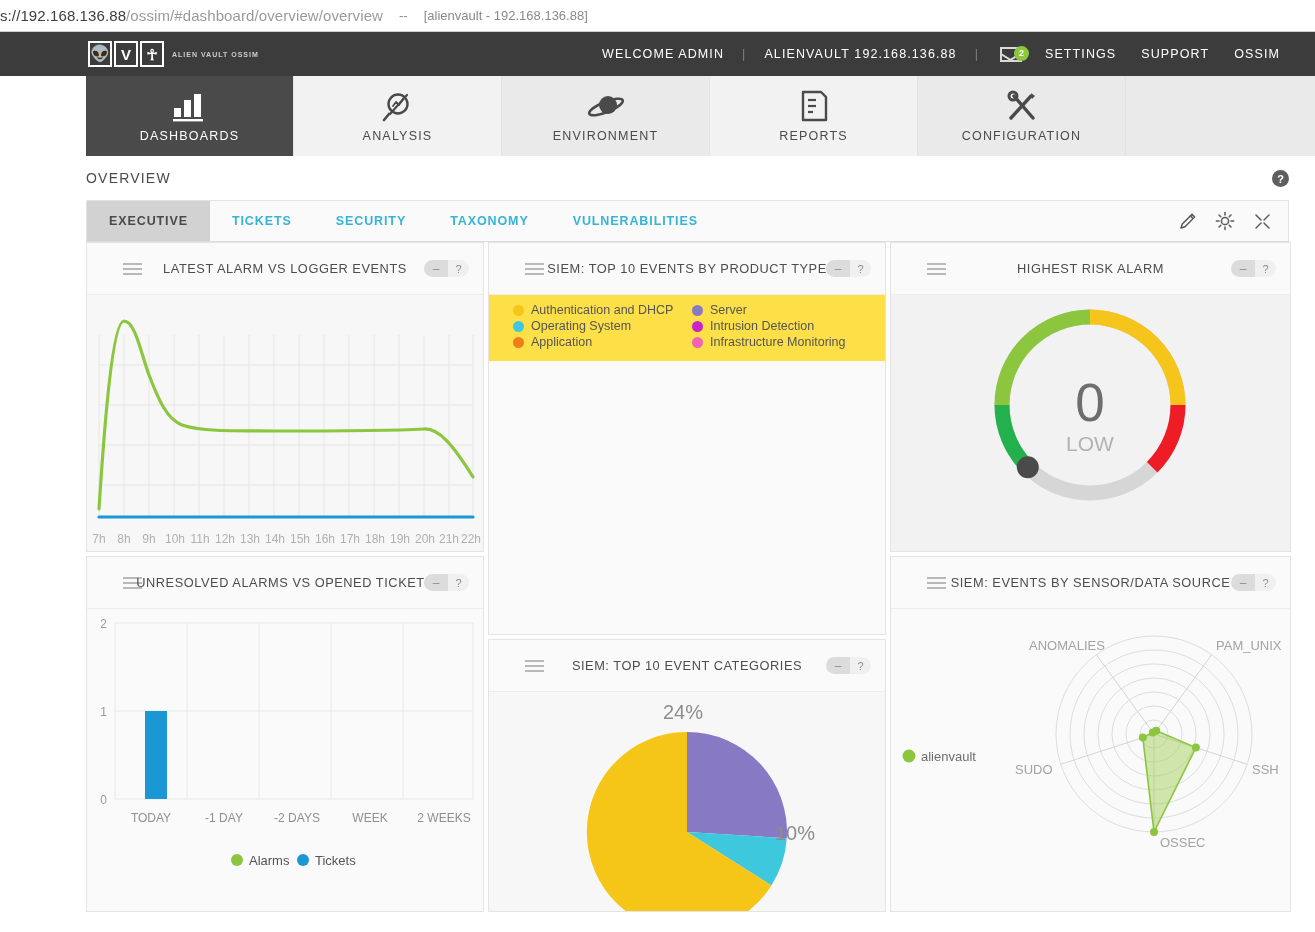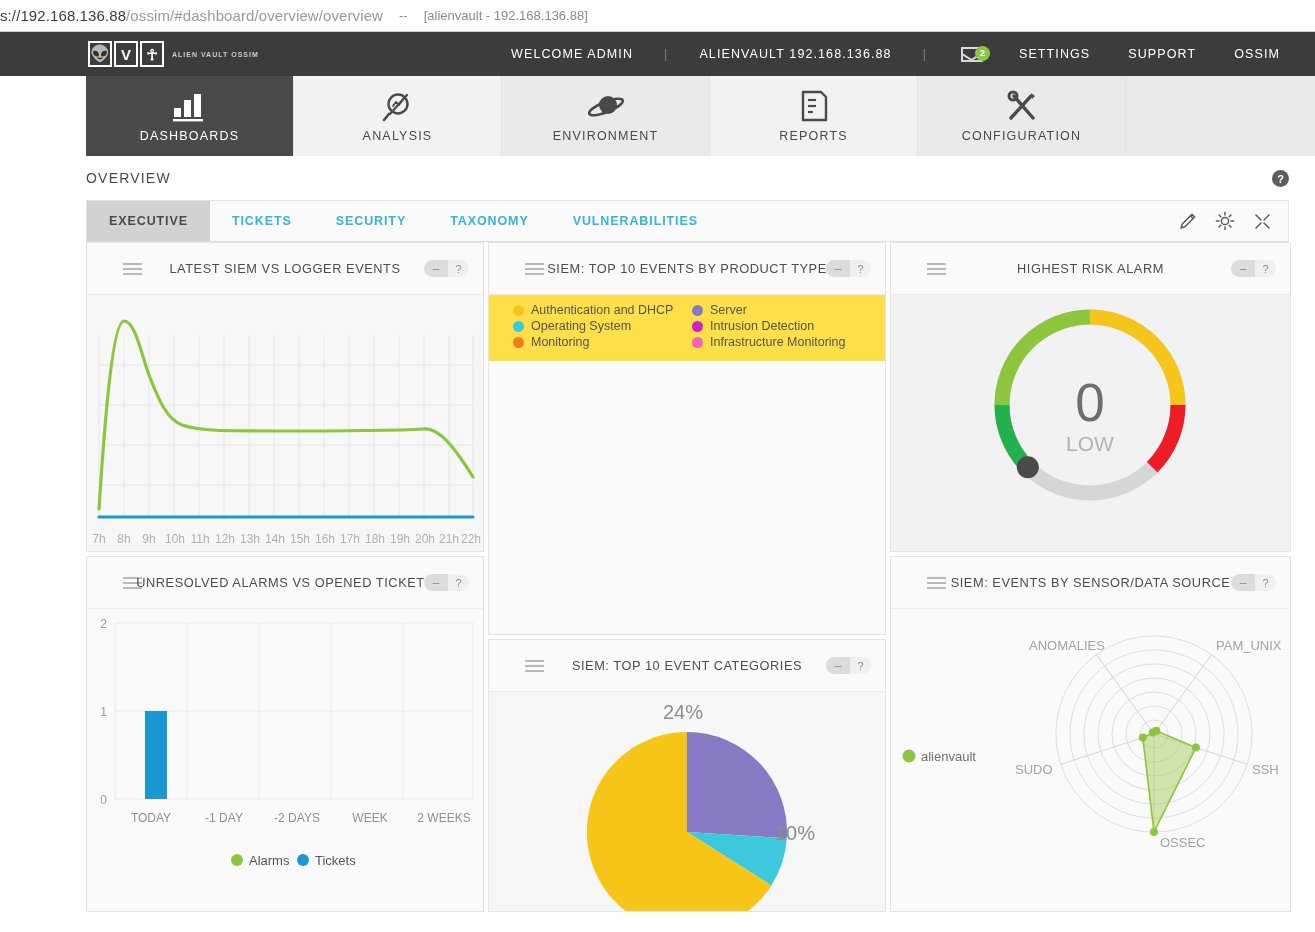--- a/index.html
+++ b/index.html
@@ -40,21 +40,21 @@
     display:flex;align-items:center;justify-content:center;
     color:#fff; font-size:15px; font-weight:bold; line-height:1;
   }
   .logo-alien{ font-size:16px; }
   .logo-text{
     color:#cdcdcd; font-size:7px; letter-spacing:1px;
     margin-left:8px; font-weight:bold;
   }
   .header-right{
     position:absolute; right:24px; top:0; height:44px;
-    display:flex; align-items:center; gap:16px;
+    display:flex; align-items:center; gap:3px;
     color:#ffffff; font-size:12.5px; letter-spacing:1.1px;
   }
   .header-right .hr-item{ padding:0 11px; cursor:pointer; white-space:nowrap;}
   .header-right .hr-pipe{ color:#7d7d7d; padding:0 4px;}
   .mail-wrap{ position:relative; padding:0 9px 0 14px; display:flex; align-items:center;}
   .mail-ico{
     width:22px;height:15px;border:2px solid #d9d9d9; position:relative; display:block;
   }
   .mail-ico:before, .mail-ico:after{
     content:""; position:absolute; width:13px; height:2px; background:#d9d9d9; top:4px;
@@ -344,21 +344,21 @@
 
   <div class="col col-1">
 
     <div class="widget" style="height:310px">
       <div class="w-head">
         <div class="hamburger">
             <span></span>
             <span></span>
             <span></span>
           </div>
-        <div class="w-title">LATEST SIEM VS LOGGER EVENTS</div>
+        <div class="w-title">LATEST ALARM VS LOGGER EVENTS</div>
         <div class="w-btns">
           <span class="w-min">–</span>
           <span class="w-help">?</span>
         </div>
       </div>
       <div class="w-body">
         <svg width="396" height="256" viewBox="0 0 396 256">
 
           <g stroke="#e6e6e6" stroke-width="1">
             <line x1="12" y1="70" x2="386" y2="70"></line>
@@ -484,21 +484,21 @@
           <div class="legend-item">
             <span class="dot" style="background:#f5c518"></span>
             <span>Authentication and DHCP</span>
           </div>
           <div class="legend-item">
             <span class="dot" style="background:#3ec8dd"></span>
             <span>Operating System</span>
           </div>
           <div class="legend-item">
             <span class="dot" style="background:#f07d18"></span>
-            <span>Monitoring</span>
+            <span>Application</span>
           </div>
         </div>
         <div class="legend-col">
           <div class="legend-item">
             <span class="dot" style="background:#8779c4"></span>
             <span>Server</span>
           </div>
           <div class="legend-item">
             <span class="dot" style="background:#cc22cc"></span>
             <span>Intrusion Detection</span>

